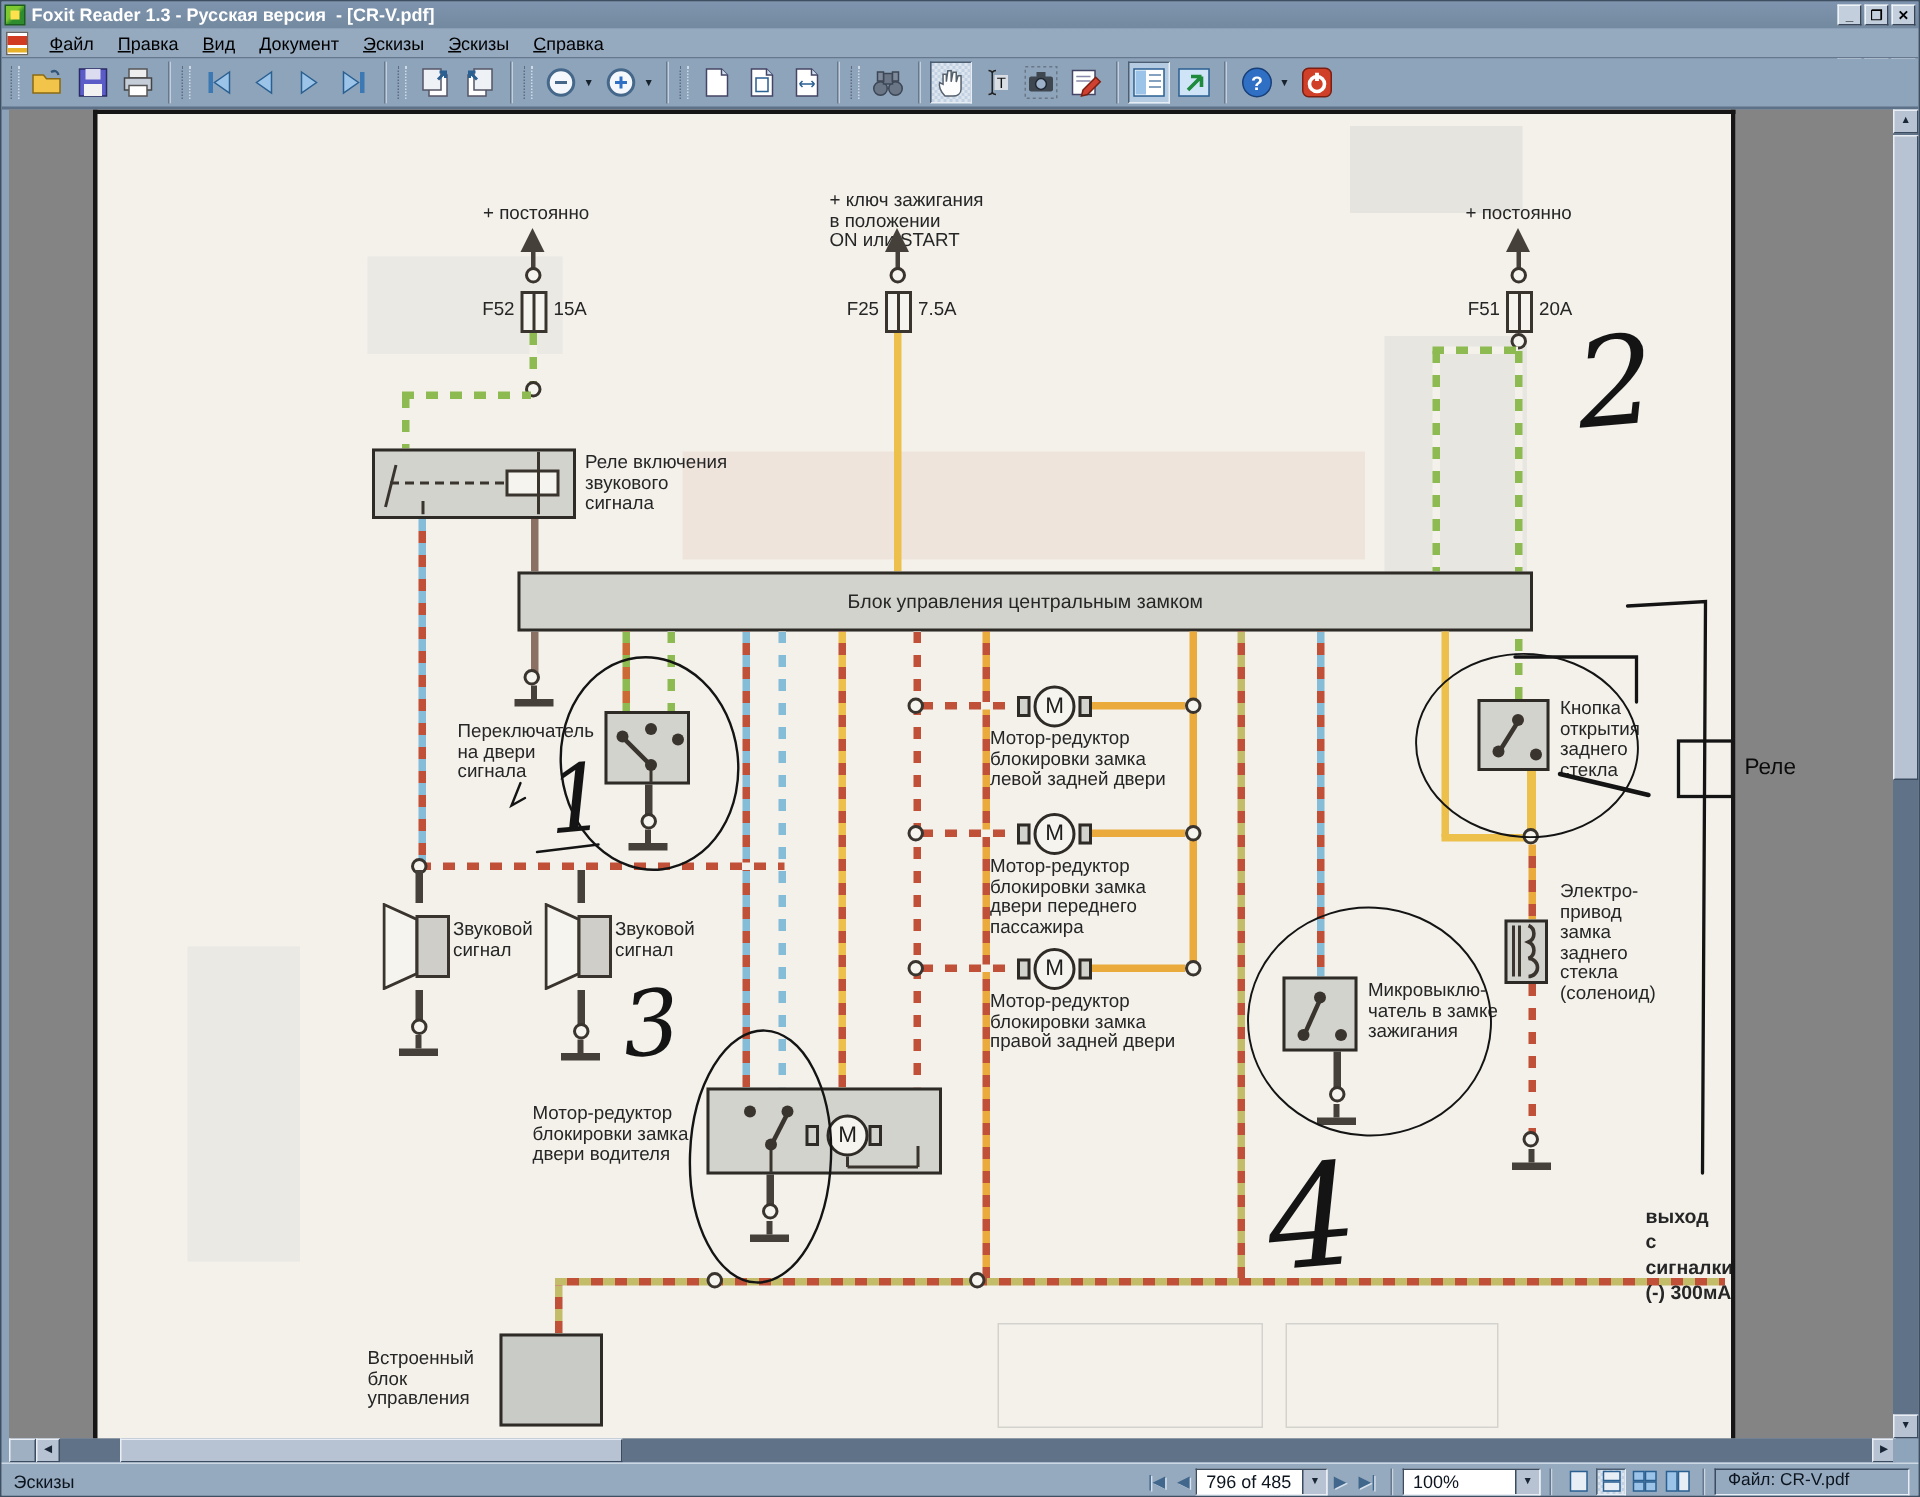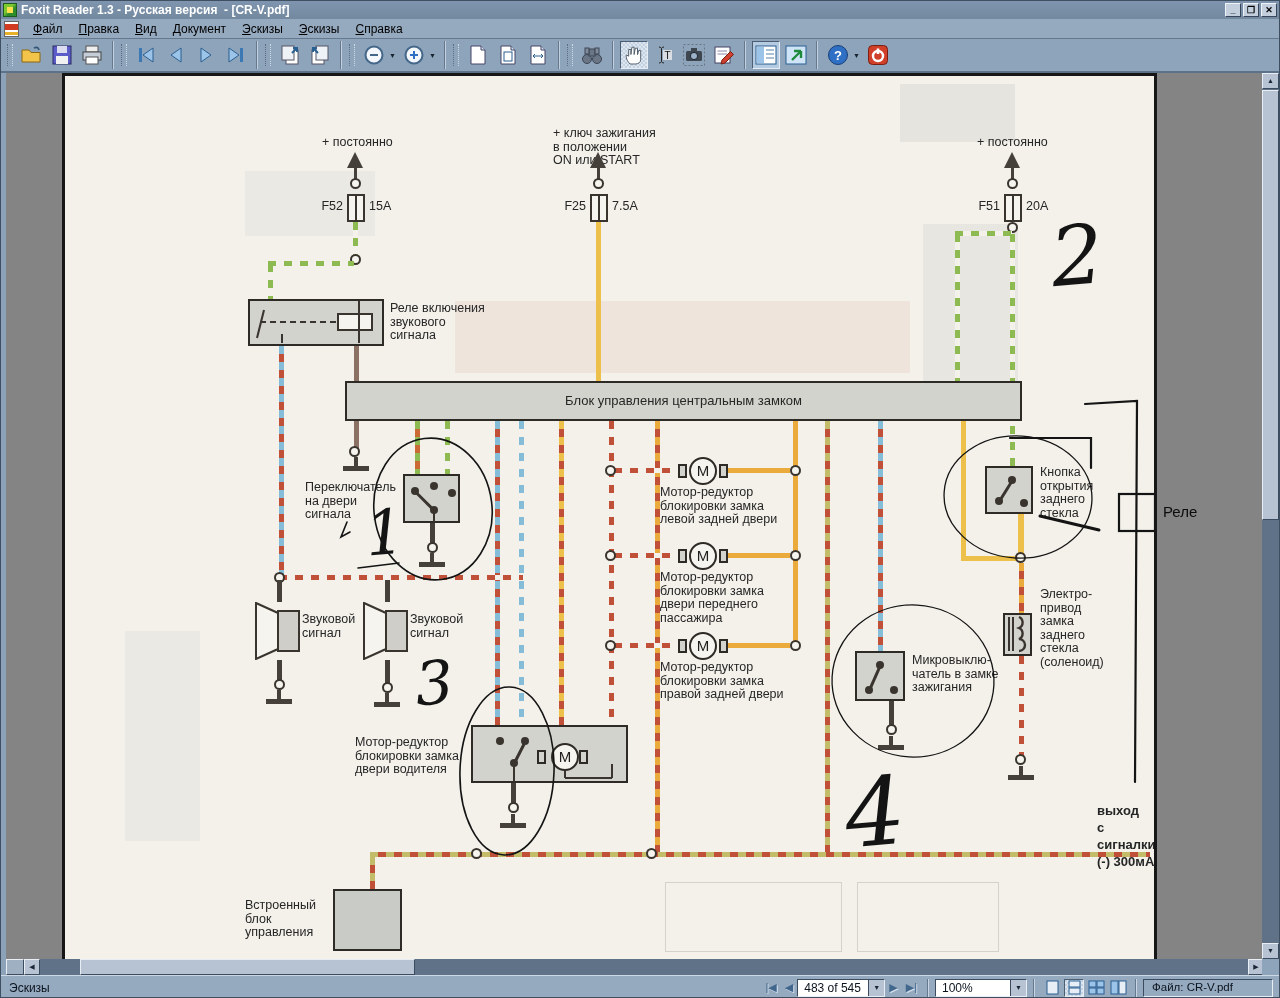--- a/index.html
+++ b/index.html
@@ -580,21 +580,21 @@
     <div class="sbtn">▶</div>
   </div>
   <div class="corner"></div>
 
   <div class="statusbar">
     <span class="ready">Эскизы</span>
     <span style="margin-left:auto;"></span>
     <span class="snav">|◀</span>
     <span class="snav">◀</span>
     <span class="combo" style="width:88px;">
-      <span class="val" style="flex:1;">483 of 545</span>
+      <span class="val" style="flex:1;">796 of 485</span>
       <span class="drop">▼</span>
     </span>
     <span class="snav">▶</span>
     <span class="snav">▶|</span>
     <span class="ssep"></span>
     <span class="combo" style="width:92px;">
       <span class="val" style="flex:1;">100%</span>
       <span class="drop">▼</span>
     </span>
     <span class="ssep"></span>

